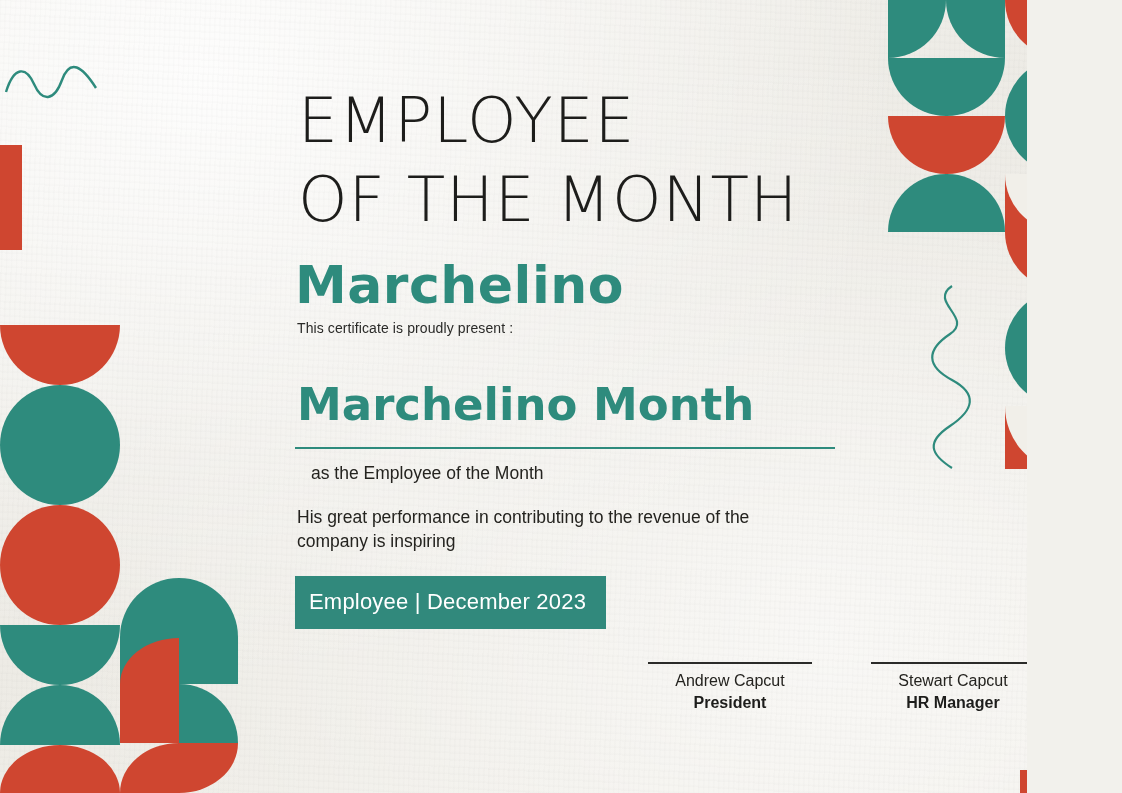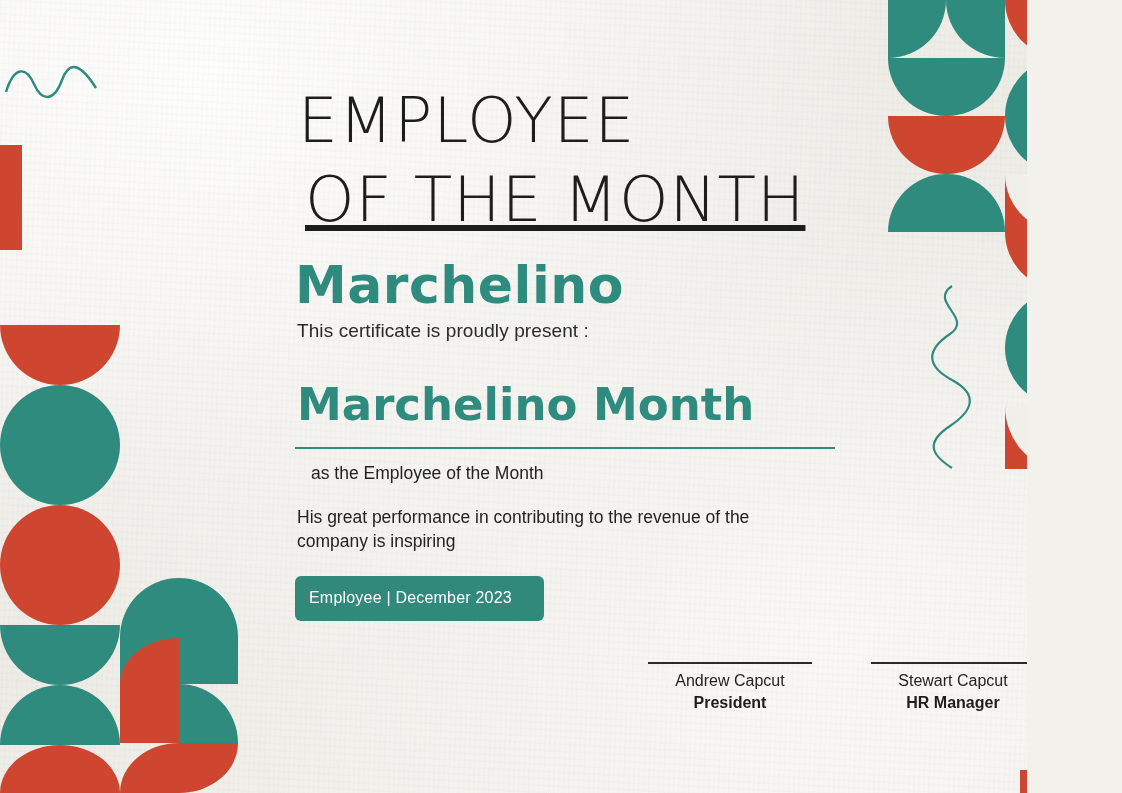--- a/index.html
+++ b/index.html
@@ -56,36 +56,36 @@
     font-weight: 300;
     font-size: 63px;
     letter-spacing: 1px;
     line-height: 1.25;
     color: #1d1d1b;
     position: absolute;
     top: 82px;
     left: 3px;
     white-space: nowrap;
   }
-  .title .line2 { display: block; margin-left: 7px; text-decoration: underline; }
+  .title .line2 { display: block; margin-left: 0px; }
   .subtitle {
     position: absolute;
     top: 255px;
     left: 0px;
     font-family: "DejaVu Sans", sans-serif;
     font-weight: bold;
     font-size: 52px;
     color: #2e8b7d;
     letter-spacing: 0.5px;
   }
   .present-line {
     position: absolute;
     top: 320px;
     left: 2px;
-    font-size: 19px;
+    font-size: 14px;
     color: #2a2a28;
     letter-spacing: 0.1px;
   }
   .recipient {
     position: absolute;
     top: 378px;
     left: 2px;
     font-family: "DejaVu Sans", sans-serif;
     font-weight: bold;
     font-size: 45px;
@@ -116,24 +116,23 @@
     font-size: 17.5px;
     line-height: 1.35;
     color: #24231f;
   }
   .badge {
     position: absolute;
     top: 576px;
     left: 0px;
     background: #31897c;
     color: #ffffff;
-    font-size: 16px;
-    padding: 13px 32px 14px 14px;
+    font-size: 22px;
+    padding: 13px 20px 14px 14px;
     letter-spacing: 0.2px;
-    border-radius: 6px;
   }
 
   
   .signature {
     position: absolute;
     text-align: center;
     width: 160px;
   }
   .sig-line {
     width: 100%;

